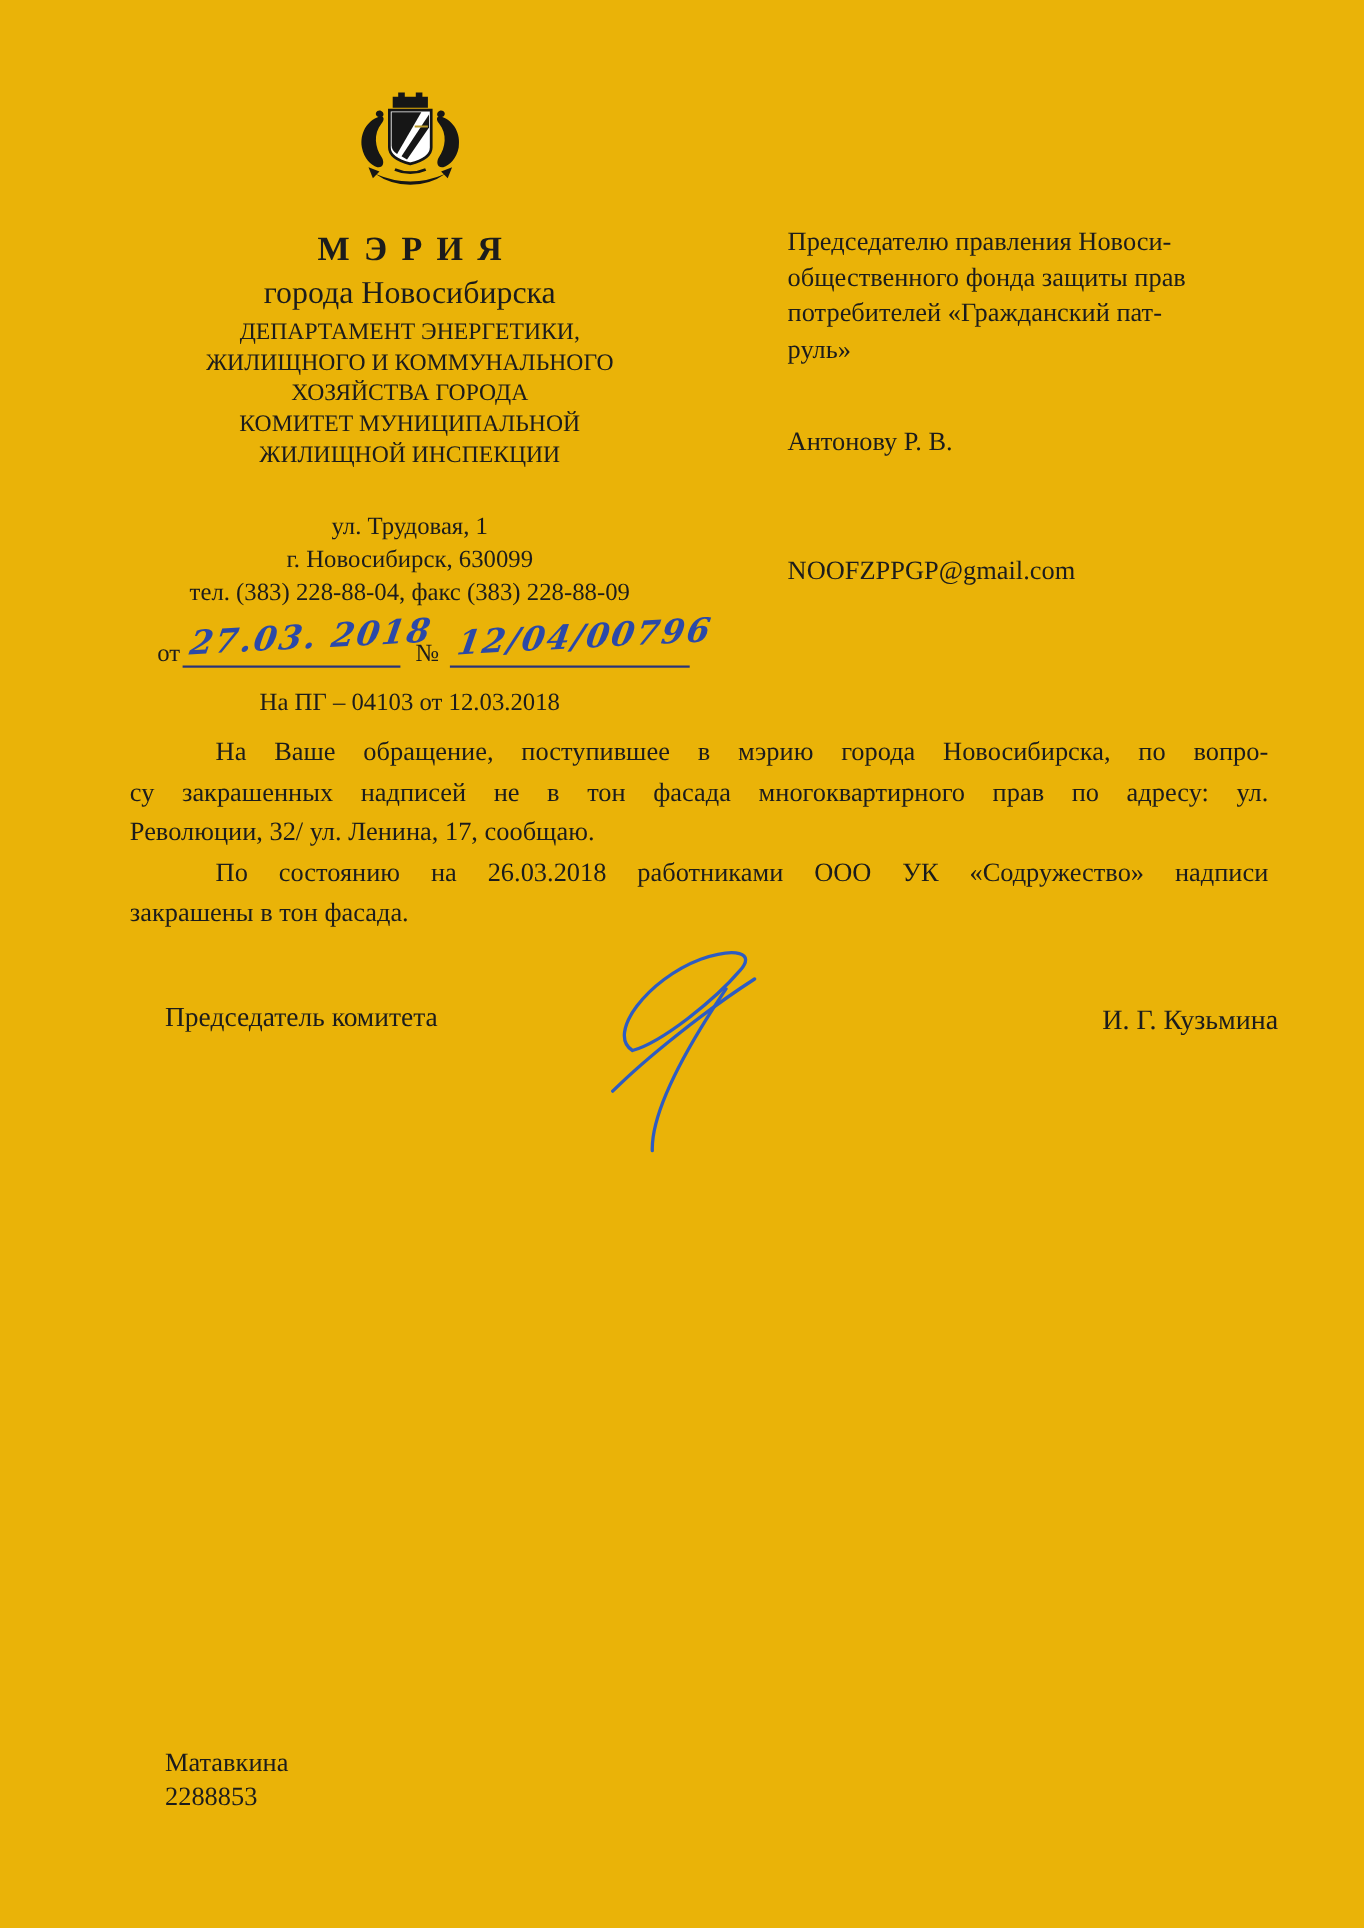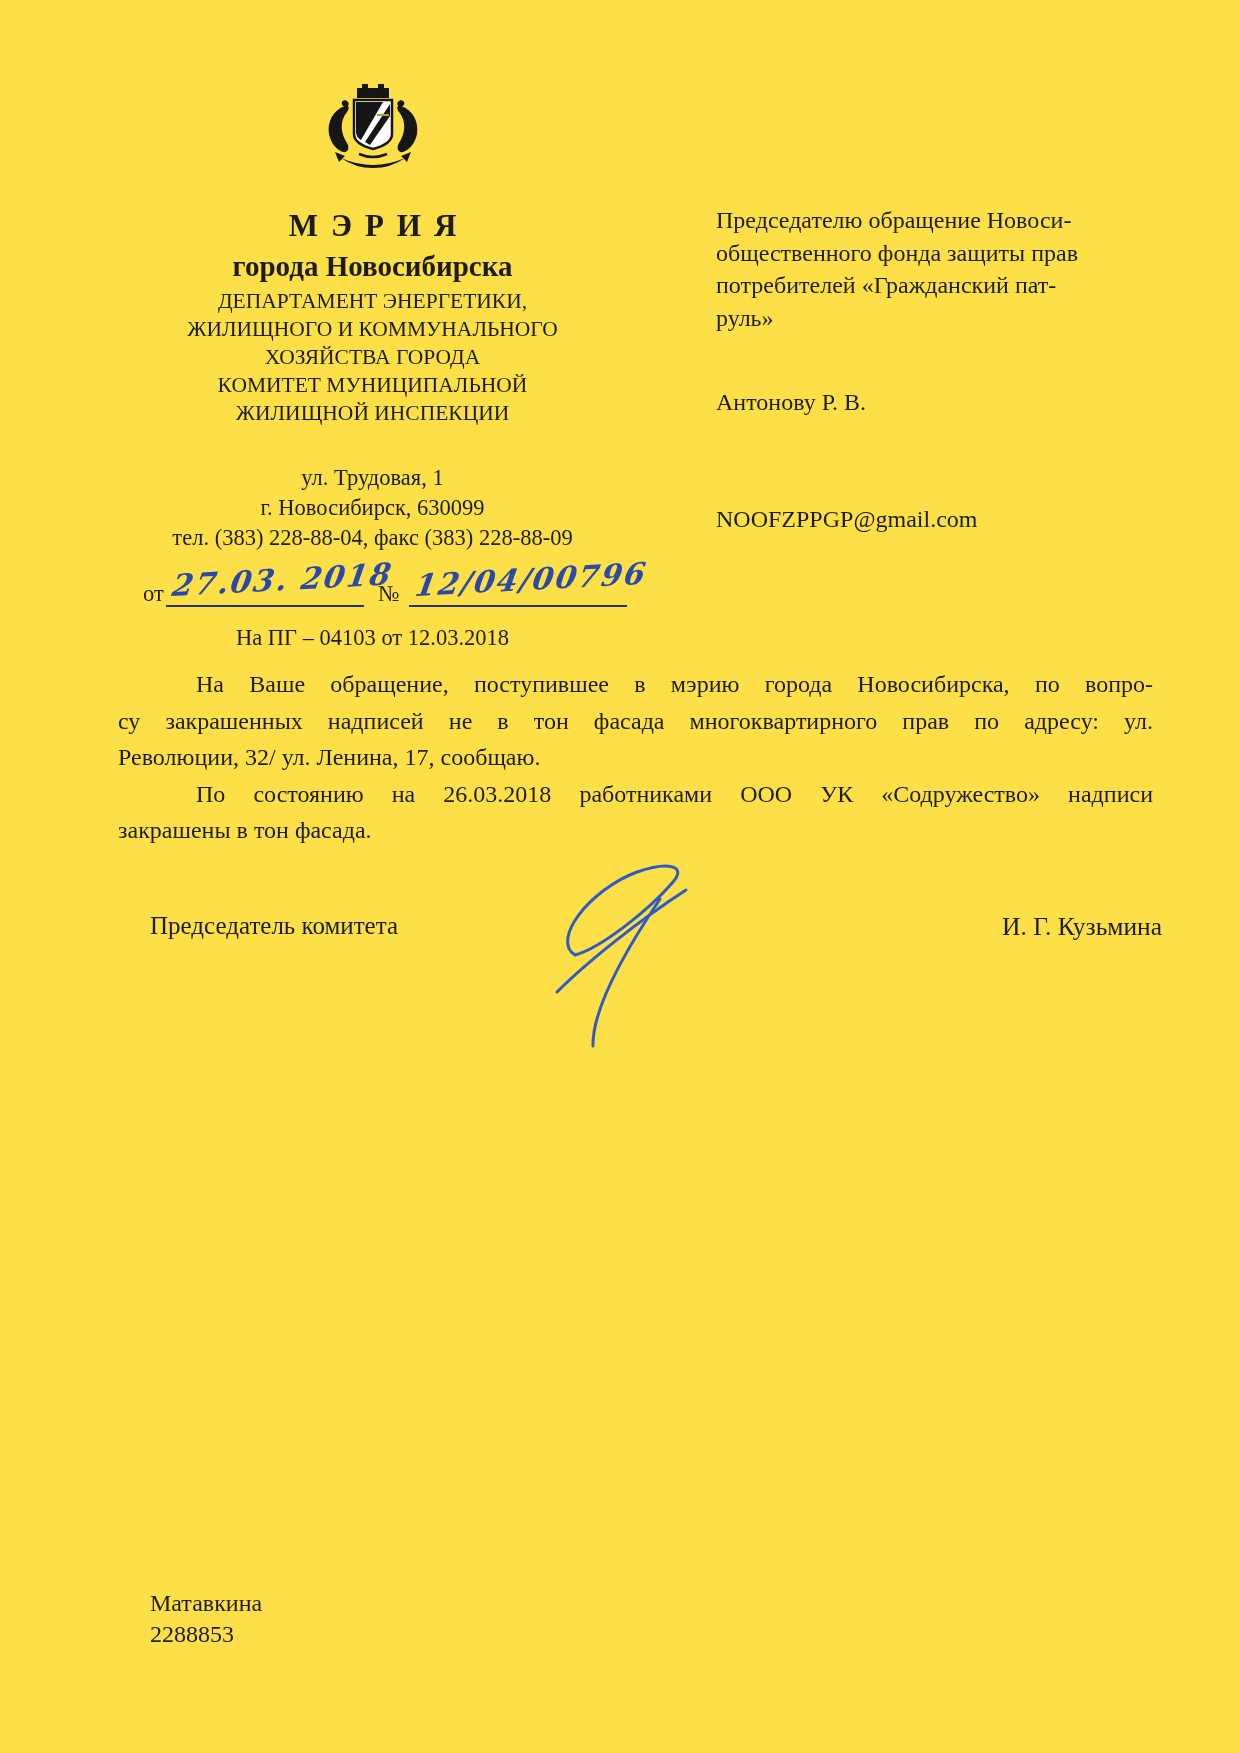--- a/index.html
+++ b/index.html
@@ -1,35 +1,35 @@
 <!DOCTYPE html>
 <html><head>
 <meta charset="utf-8">
 <style>
   html,body{margin:0;padding:0;background:#e8e8e8;}
   .page{
     position:relative;
     width:1240px;height:1753px;
     margin:0 auto;
-    background:#fde047;
+    background:#eab308;
     font-family:"Liberation Serif", serif;
     color:#1c1c1c;
     overflow:hidden;
   }
   
   .left-col{
     position:absolute;left:115px;top:82px;width:515px;
     text-align:center;
   }
   .coat{display:block;margin:0 auto;}
   .org-top{
     font-size:31px;font-weight:bold;letter-spacing:13px;
     margin-top:14px;text-indent:13px;
   }
-  .org-city{font-size:29px;font-weight:bold;margin-top:6px;}
+  .org-city{font-size:29px;font-weight:normal;margin-top:6px;}
   .dept-line{font-size:21.5px;line-height:28px;}
   .dept-block{margin-top:4px;}
   .committee-line{font-size:21.5px;font-weight:normal;line-height:28px;}
   .addr-block{margin-top:36px;}
   .addr-line{font-size:22.5px;line-height:30px;}
   .date-row{
     margin-top:8px;height:46px;
     display:flex;align-items:flex-end;justify-content:flex-start;
     font-size:22.5px;
   }
@@ -131,21 +131,21 @@
       <span class="num-label">№</span>
       <span class="hand-slot slot-num">
         <span class="handwriting">12/04/00796</span>
       </span>
     </div>
 
     <div class="ref-line">На ПГ – 04103  от  12.03.2018</div>
   </div>
 
   <div class="right-col">
-    <div>Председателю обращение Новоси-</div>
+    <div>Председателю правления Новоси-</div>
     <div>общественного фонда защиты прав</div>
     <div>потребителей «Гражданский пат-</div>
     <div>руль»</div>
     <div class="addressee-name">Антонову Р. В.</div>
     <div class="addressee-email">NOOFZPPGP@gmail.com</div>
   </div>
 
   <div class="body-block">
     <span class="bline jline indent">На Ваше обращение, поступившее в мэрию города Новосибирска, по вопро-</span>
     <span class="bline jline">су закрашенных надписей не в тон фасада многоквартирного прав по адресу: ул.</span>

